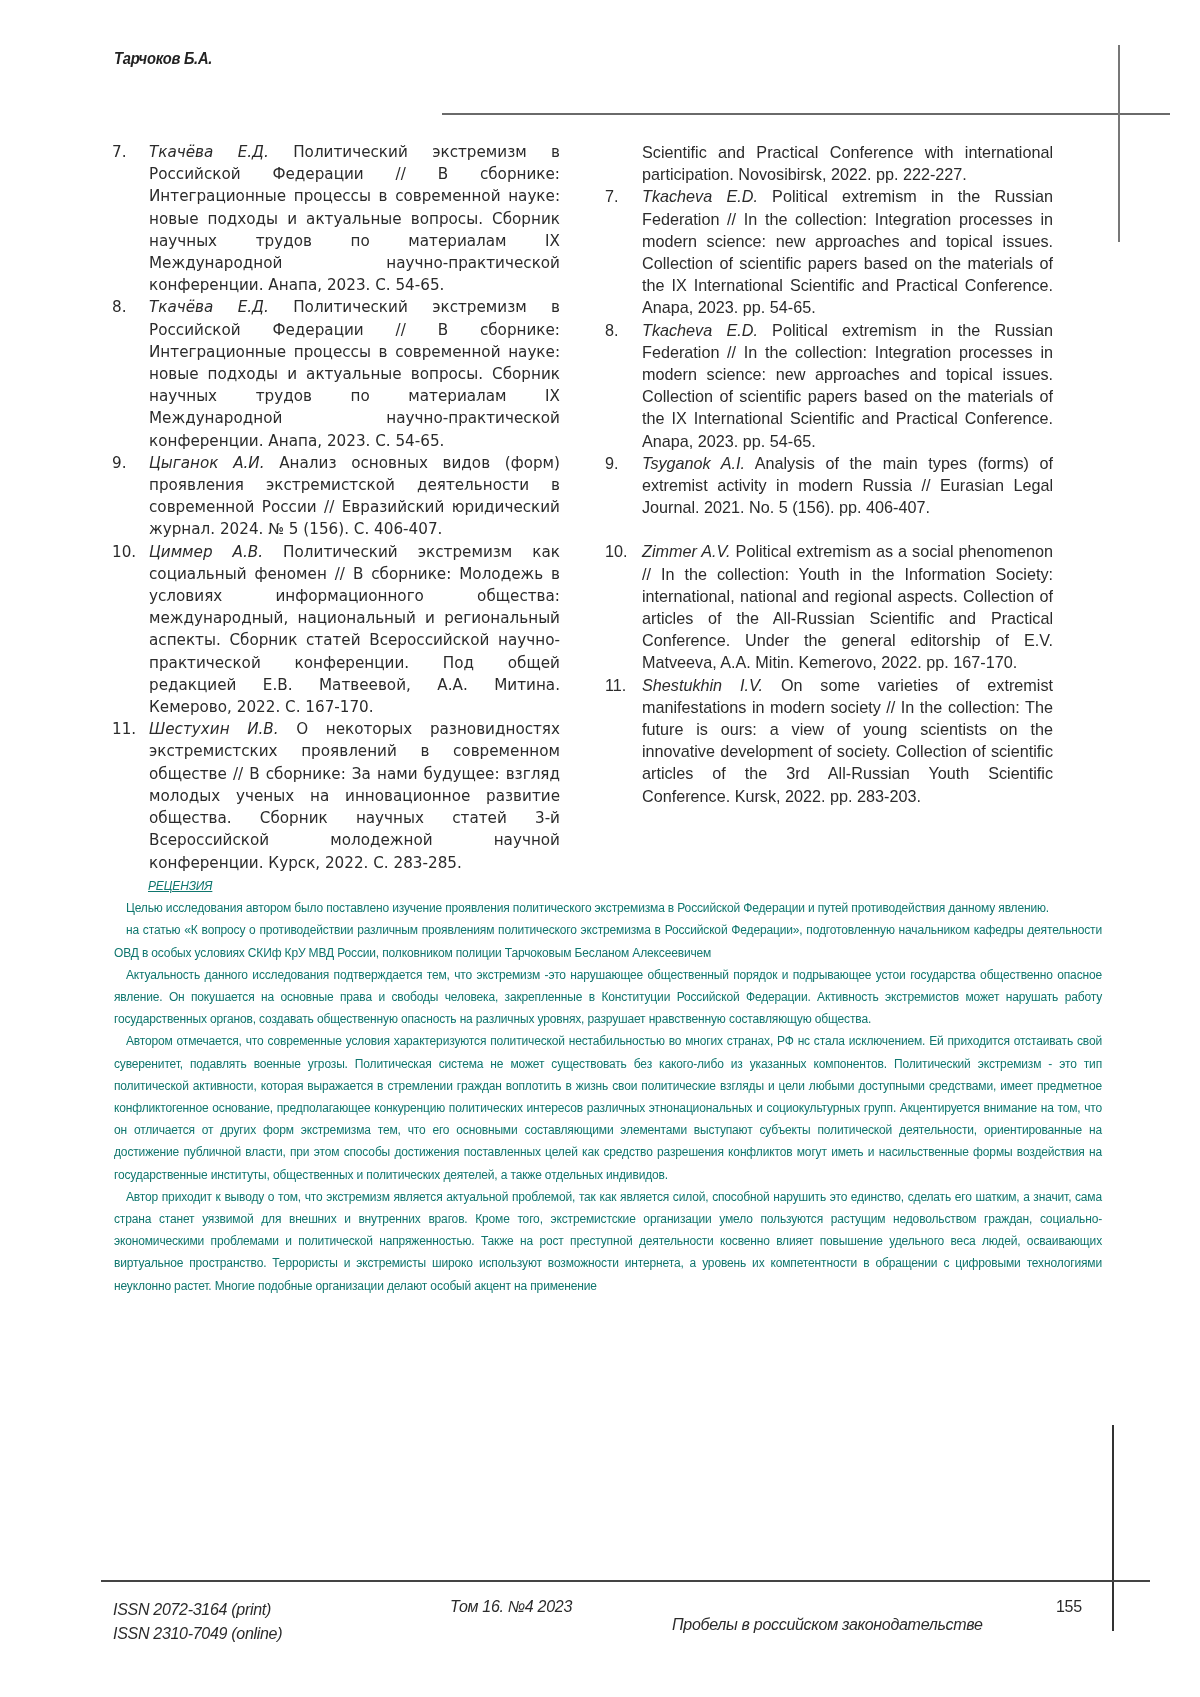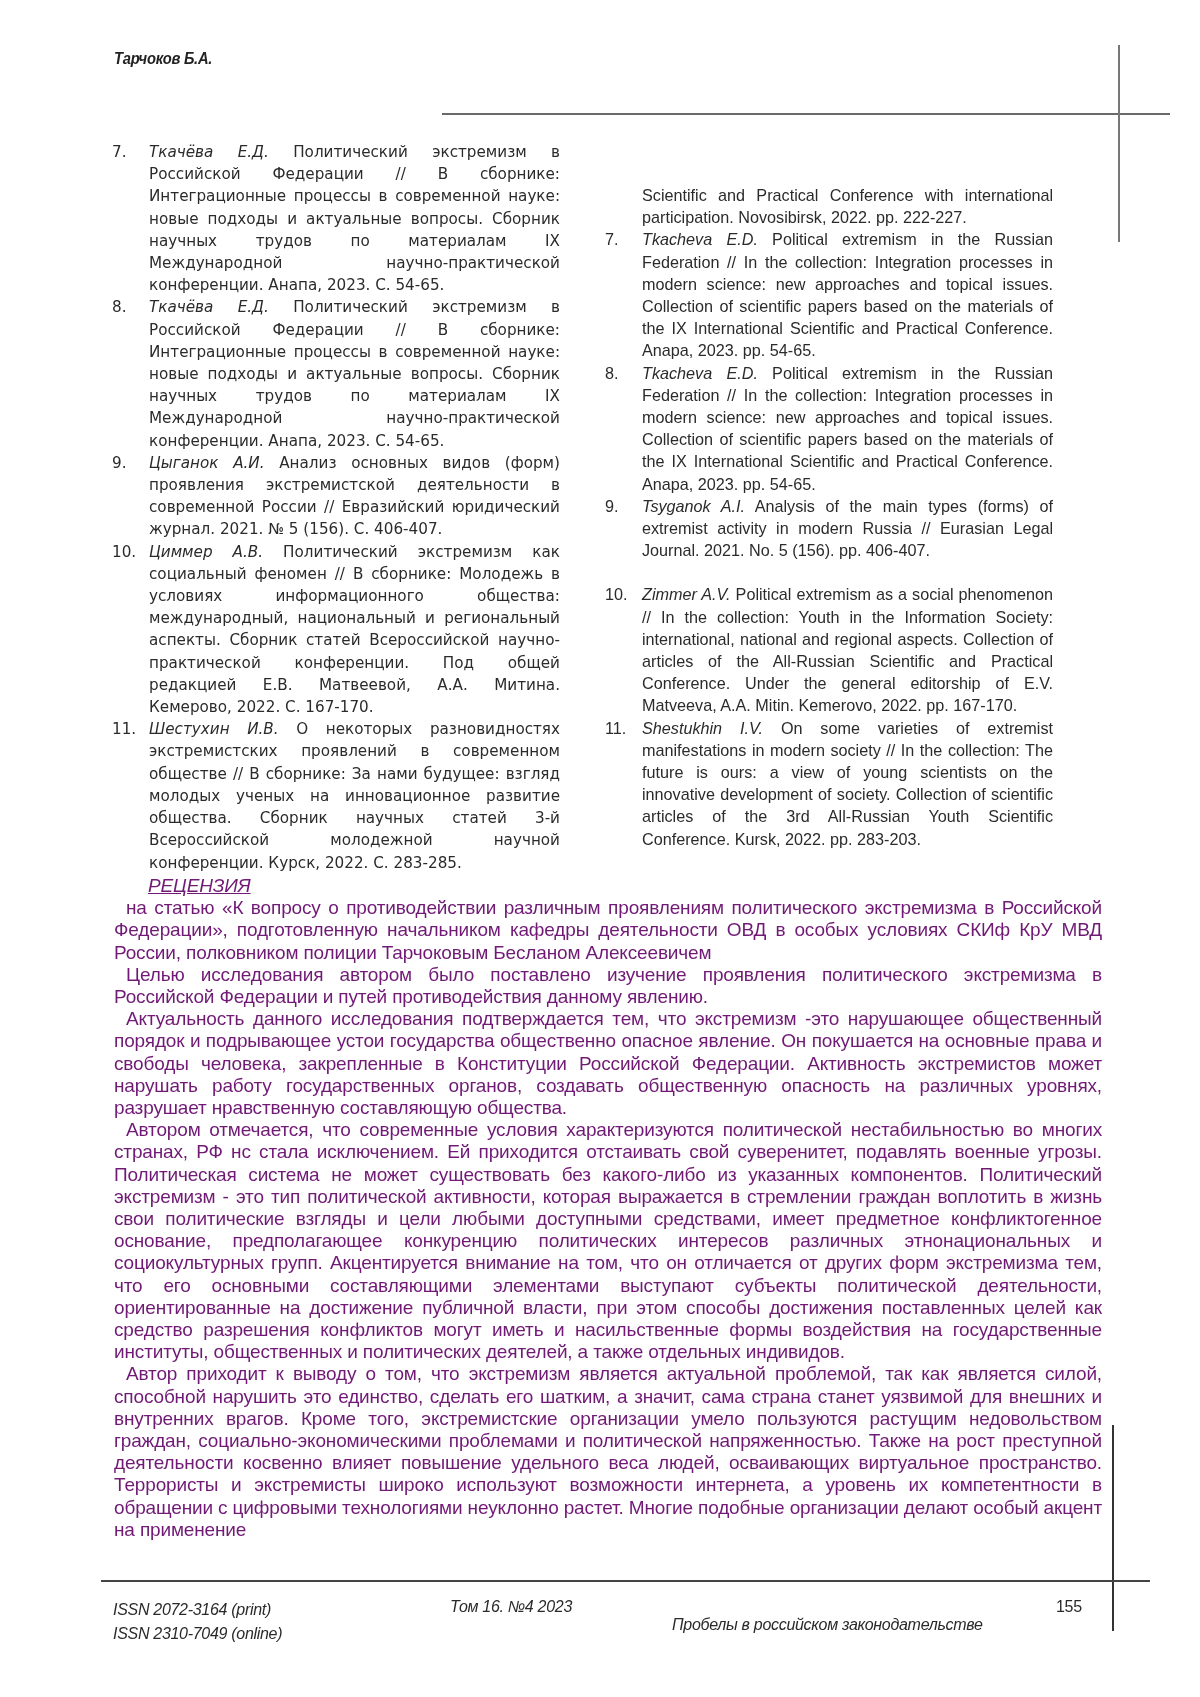--- a/index.html
+++ b/index.html
@@ -9,30 +9,30 @@
   
   .hdr-author { position: absolute; left: 114px; top: 50px; font-family: "Liberation Sans", sans-serif; font-style: italic; font-weight: bold; font-size: 16px; letter-spacing: -0.3px; color: #222; transform: scaleX(0.92); transform-origin: left; }
   .hdr-title { position: absolute; right: 106px; top: 46px; width: 700px; text-align: right; font-family: "Liberation Sans", sans-serif; font-style: italic; font-weight: bold; font-size: 16.5px; line-height: 27px; letter-spacing: -0.3px; color: #222; }
   .hdr-title span { display: block; }
   .rule-h-top { position: absolute; left: 442px; top: 113px; width: 728px; height: 2px; background: #6a6a6a; }
   .rule-v-top { position: absolute; left: 1118px; top: 45px; width: 2px; height: 197px; background: #777; }
 
   
   .col { position: absolute; top: 141px; width: 448px; font-family: "DejaVu Sans", sans-serif; font-size: 15.2px; line-height: 22.2px; color: #2b2b2b; }
   .col-ru { left: 112px; }
-  .col-en { left: 605px; font-family: "Liberation Sans", sans-serif; font-size: 16.2px; margin-top: 43px; }
+  .col-en { left: 605px; font-family: "Liberation Sans", sans-serif; font-size: 16.2px; }
   .ref { display: flex; text-align: justify; }
   .ref .num { flex: 0 0 37px; }
   .ref .txt { flex: 1; }
   .ref .txt .au { font-style: italic; }
   .ref.cont .num { visibility: hidden; }
   .gap { height: 22px; }
 
   
-  .review { position: absolute; left: 114px; top: 875px; width: 988px; font-family: "Liberation Sans", sans-serif; font-size: 19px; line-height: 22.2px; color: #701a75; text-align: justify; letter-spacing: -0.15px; }
+  .review { position: absolute; left: 114px; top: 875px; width: 988px; font-family: "Liberation Sans", sans-serif; font-size: 12px; line-height: 22.2px; color: #0f766e; text-align: justify; letter-spacing: -0.15px; }
   .review .rtitle { font-style: italic; text-decoration: underline; margin-left: 34px; display: block; }
   .review p { margin: 0; text-indent: 12px; }
 
   .rule-v-bot { position: absolute; left: 1112px; top: 1425px; width: 2px; height: 206px; background: #333; }
   .rule-h-bot { position: absolute; left: 101px; top: 1580px; width: 1049px; height: 2px; background: #444; }
 
   
   .ftr { position: absolute; font-family: Liberation Sans, sans-serif; font-style: italic; font-size: 16px; color: #2a2a2a; letter-spacing: -0.3px; }
   .ftr-issn { left: 113px; top: 1598px; line-height: 24px; }
   .ftr-issn span { display: block; }
@@ -53,21 +53,21 @@
     <div class="ref">
       <span class="num">7.</span>
       <span class="txt"><span class="au">Ткачёва Е.Д.</span><span> Политический экстремизм в Российской Федерации // В сборнике: Интеграционные процессы в современной науке: новые подходы и актуальные вопросы. Сборник научных трудов по материалам IX Международной научно-практической конференции. Анапа, 2023. С. 54-65.</span></span>
     </div>
     <div class="ref">
       <span class="num">8.</span>
       <span class="txt"><span class="au">Ткачёва Е.Д.</span><span> Политический экстремизм в Российской Федерации // В сборнике: Интеграционные процессы в современной науке: новые подходы и актуальные вопросы. Сборник научных трудов по материалам IX Международной научно-практической конференции. Анапа, 2023. С. 54-65.</span></span>
     </div>
     <div class="ref">
       <span class="num">9.</span>
-      <span class="txt"><span class="au">Цыганок А.И.</span><span> Анализ основных видов (форм) проявления экстремистской деятельности в современной России // Евразийский юридический журнал. 2021. № 5 (156). С. 406-407.</span></span>
+      <span class="txt"><span class="au">Цыганок А.И.</span><span> Анализ основных видов (форм) проявления экстремистской деятельности в современной России // Евразийский юридический журнал. 2024. № 5 (156). С. 406-407.</span></span>
     </div>
     <div class="ref">
       <span class="num">10.</span>
       <span class="txt"><span class="au">Циммер А.В.</span><span> Политический экстремизм как социальный феномен // В сборнике: Молодежь в условиях информационного общества: международный, национальный и региональный аспекты. Сборник статей Всероссийской научно-практической конференции. Под общей редакцией Е.В. Матвеевой, А.А. Митина. Кемерово, 2022. С. 167-170.</span></span>
     </div>
     <div class="ref">
       <span class="num">11.</span>
       <span class="txt"><span class="au">Шестухин И.В.</span><span> О некоторых разновидностях экстремистских проявлений в современном обществе // В сборнике: За нами будущее: взгляд молодых ученых на инновационное развитие общества. Сборник научных статей 3-й Всероссийской молодежной научной конференции. Курск, 2022. С. 283-285.</span></span>
     </div>
   </div>
@@ -95,22 +95,22 @@
       <span class="txt"><span class="au">Zimmer A.V.</span><span> Political extremism as a social phenomenon // In the collection: Youth in the Information Society: international, national and regional aspects. Collection of articles of the All-Russian Scientific and Practical Conference. Under the general editorship of E.V. Matveeva, A.A. Mitin. Kemerovo, 2022. pp. 167-170.</span></span>
     </div>
     <div class="ref">
       <span class="num">11.</span>
       <span class="txt"><span class="au">Shestukhin I.V.</span><span> On some varieties of extremist manifestations in modern society // In the collection: The future is ours: a view of young scientists on the innovative development of society. Collection of scientific articles of the 3rd All-Russian Youth Scientific Conference. Kursk, 2022. pp. 283-203.</span></span>
     </div>
   </div>
 
   <div class="review">
     <span class="rtitle">РЕЦЕНЗИЯ</span>
+    <p>Целью исследования автором было поставлено изучение проявления политического экстремизма в Российской Федерации и путей противодействия данному явлению.</p>
     <p>на статью «К вопросу о противодействии различным проявлениям политического экстремизма в Российской Федерации», подготовленную начальником кафедры деятельности ОВД в особых условиях СКИф КрУ МВД России, полковником полиции Тарчоковым Бесланом Алексеевичем</p>
-    <p>Целью исследования автором было поставлено изучение проявления политического экстремизма в Российской Федерации и путей противодействия данному явлению.</p>
     <p>Актуальность данного исследования подтверждается тем, что экстремизм -это нарушающее общественный порядок и подрывающее устои государства общественно опасное явление. Он покушается на основные права и свободы человека, закрепленные в Конституции Российской Федерации. Активность экстремистов может нарушать работу государственных органов, создавать общественную опасность на различных уровнях, разрушает нравственную составляющую общества.</p>
     <p>Автором отмечается, что современные условия характеризуются политической нестабильностью во многих странах, РФ нс стала исключением. Ей приходится отстаивать свой суверенитет, подавлять военные угрозы. Политическая система не может существовать без какого-либо из указанных компонентов. Политический экстремизм - это тип политической активности, которая выражается в стремлении граждан воплотить в жизнь свои политические взгляды и цели любыми доступными средствами, имеет предметное конфликтогенное основание, предполагающее конкуренцию политических интересов различных этнонациональных и социокультурных групп. Акцентируется внимание на том, что он отличается от других форм экстремизма тем, что его основными составляющими элементами выступают субъекты политической деятельности, ориентированные на достижение публичной власти, при этом способы достижения поставленных целей как средство разрешения конфликтов могут иметь и насильственные формы воздействия на государственные институты, общественных и политических деятелей, а также отдельных индивидов.</p>
     <p>Автор приходит к выводу о том, что экстремизм является актуальной проблемой, так как является силой, способной нарушить это единство, сделать его шатким, а значит, сама страна станет уязвимой для внешних и внутренних врагов. Кроме того, экстремистские организации умело пользуются растущим недовольством граждан, социально-экономическими проблемами и политической напряженностью. Также на рост преступной деятельности косвенно влияет повышение удельного веса людей, осваивающих виртуальное пространство. Террористы и экстремисты широко используют возможности интернета, а уровень их компетентности в обращении с цифровыми технологиями неуклонно растет. Многие подобные организации делают особый акцент на применение</p>
   </div>
 
   <div class="rule-v-bot"></div>
   <div class="rule-h-bot"></div>
 
   <div class="ftr ftr-issn">
     <span>ISSN 2072-3164 (print)</span>

